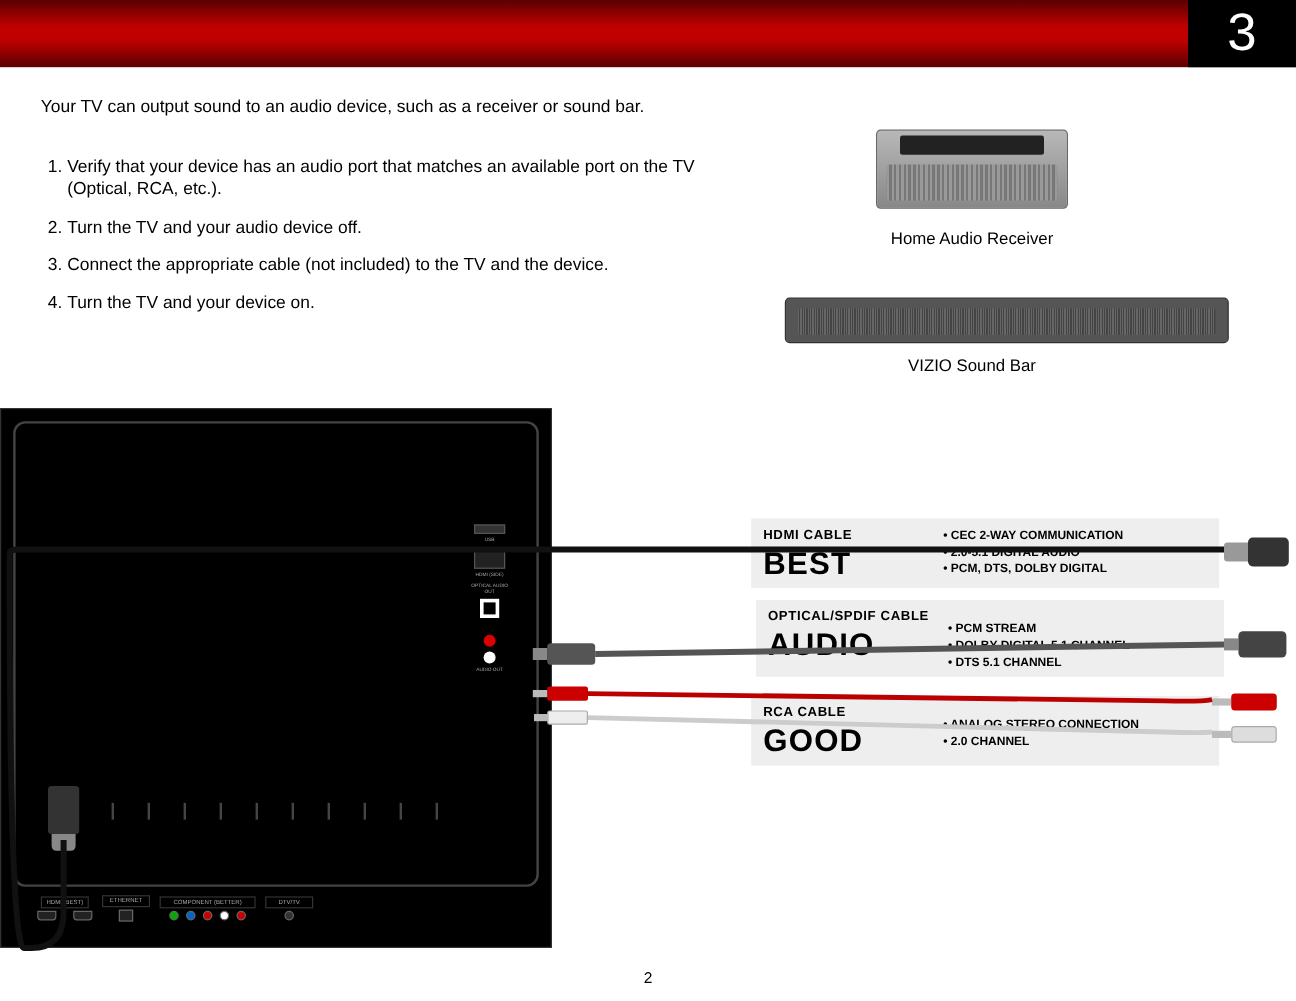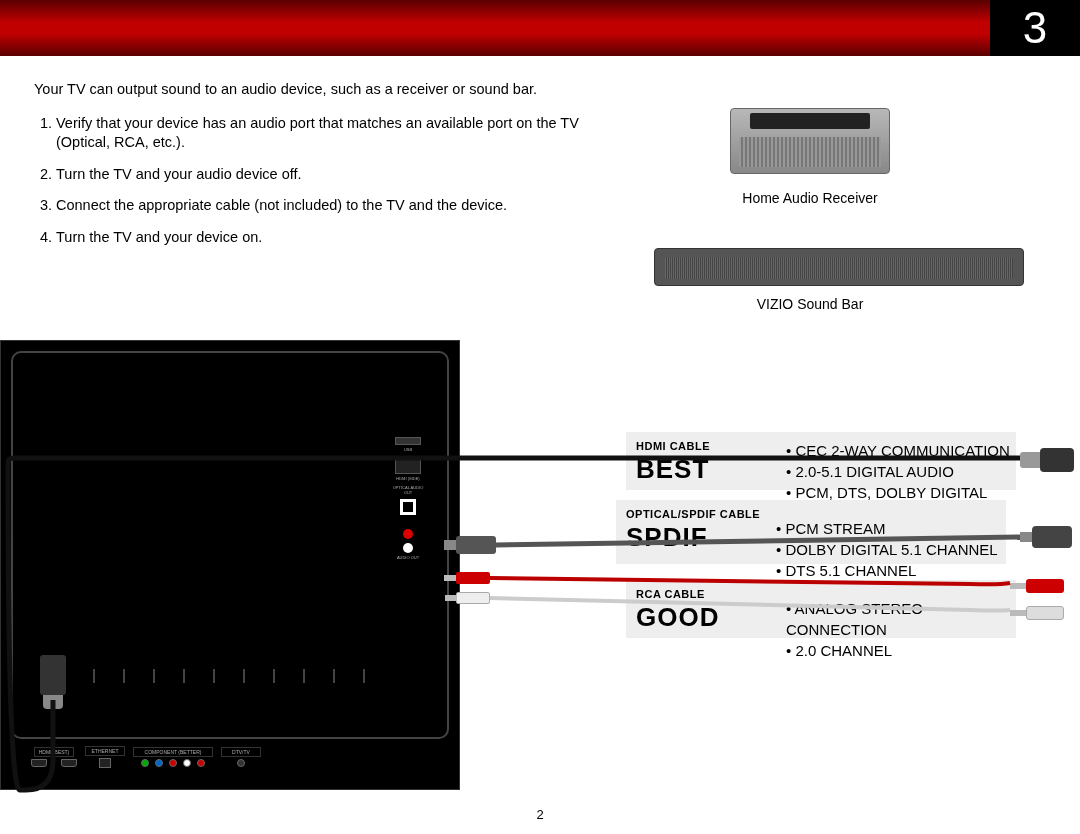--- a/index.html
+++ b/index.html
@@ -1,21 +1,21 @@
 <!DOCTYPE html>
 <html><head>
 <meta charset="utf-8">
 <style>
   * { box-sizing: border-box; margin: 0; padding: 0; }
   body { font-family: "Helvetica Neue", Arial, sans-serif; background: #fff; width: 1080px; height: 834px; position: relative; overflow: hidden; }
   .topbar { position: absolute; top: 0; left: 0; right: 0; height: 56px; background: linear-gradient(to bottom, #5a0000 0%, #c00000 40%, #c00000 60%, #5a0000 100%); }
   .pagenum-box { position: absolute; right: 0; top: 0; width: 90px; height: 56px; background: #000; color: #fff; font-size: 44px; font-weight: 300; display: flex; align-items: center; justify-content: center; }
   .content { position: absolute; top: 80px; left: 34px; width: 560px; }
   h1 { font-size: 18px; font-weight: 900; letter-spacing: 0.5px; margin-bottom: 12px; }
-  .intro { font-size: 14.5px; line-height: 1.35; margin-bottom: 14px; }
+  .intro { font-size: 14.5px; line-height: 1.35; margin-bottom: 30px; }
   ol { list-style: decimal; padding-left: 22px; }
   ol li { font-size: 14.5px; line-height: 1.35; margin-bottom: 12px; }
 
   
   .receiver { position: absolute; left: 730px; top: 108px; width: 160px; height: 66px; background: linear-gradient(#b8b8b8,#888); border: 1px solid #666; border-radius: 4px; }
   .receiver:before { content:""; position:absolute; top:4px; left:50%; transform:translateX(-50%); width:120px; height:16px; background:#222; border-radius:2px; }
   .receiver:after { content:""; position:absolute; bottom:6px; left:8px; right:8px; height:30px; background:repeating-linear-gradient(90deg,#999,#999 2px,#777 2px,#777 4px); border-radius:2px; }
   .receiver-knob { position:absolute; bottom:10px; width:18px; height:18px; border-radius:50%; background:radial-gradient(#ccc,#777); }
   .knob1 { left:20px; } .knob2 { right:20px; }
   .caption { position:absolute; font-size:14px; text-align:center; }
@@ -44,25 +44,25 @@
   .mark{ position:absolute; bottom:0; width:2px; height:14px; background:#444; }
 
   
   .hdmi-plug-out { position:absolute; left:40px; top:655px; }
   .hdmi-plug-out .body{ width:26px; height:40px; background:#333; border-radius:3px; }
   .hdmi-plug-out .tip{ width:20px; height:14px; background:#888; margin:0 auto; border-radius:0 0 4px 4px; }
 
   
   .cable-box { position:absolute; width:390px; background:#eee; padding:8px 28px 12px 10px; }
   .cb1 { left:626px; top:432px; height:58px; }
-  .cb2 { left:616px; top:500px; height:64px; }
+  .cb2 { left:630px; top:500px; height:64px; }
   .cb3 { left:626px; top:580px; height:58px; }
   .cable-title { font-size:11px; font-weight:900; letter-spacing:0.5px; }
   .cable-rank { font-size:26px; font-weight:900; letter-spacing:1px; margin-top:2px; }
-  .cable-bullets { position:absolute; left:160px; top:8px; font-size:15px; font-weight:400; line-height:1.4; }
+  .cable-bullets { position:absolute; left:160px; top:8px; font-size:10px; font-weight:700; line-height:1.4; }
   .cb2 .cable-bullets, .cb3 .cable-bullets { top:18px; }
   .cable-bullets div:before { content:"• "; }
 
   
   svg.wires { position:absolute; left:0; top:0; width:1080px; height:834px; pointer-events:none; }
 
   
   .conn { position:absolute; }
   .hdmi-conn { left:1020px; top:448px; }
   .hdmi-conn .tip{display:inline-block;width:20px;height:16px;background:#999;border-radius:3px 0 0 3px;vertical-align:middle;}
@@ -182,21 +182,21 @@
   <div class="cable-title">HDMI CABLE</div>
   <div class="cable-rank">BEST</div>
   <div class="cable-bullets">
     <div>CEC 2-WAY COMMUNICATION</div>
     <div>2.0-5.1 DIGITAL AUDIO</div>
     <div>PCM, DTS, DOLBY DIGITAL</div>
   </div>
 </div>
 <div class="cable-box cb2">
   <div class="cable-title">OPTICAL/SPDIF CABLE</div>
-  <div class="cable-rank">SPDIF</div>
+  <div class="cable-rank">AUDIO</div>
   <div class="cable-bullets">
     <div>PCM STREAM</div>
     <div>DOLBY DIGITAL 5.1 CHANNEL</div>
     <div>DTS 5.1 CHANNEL</div>
   </div>
 </div>
 <div class="cable-box cb3">
   <div class="cable-title">RCA CABLE</div>
   <div class="cable-rank">GOOD</div>
   <div class="cable-bullets">

